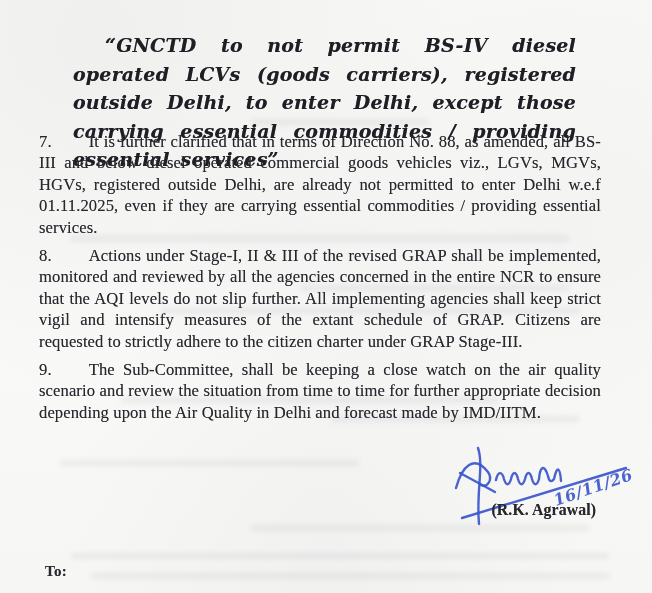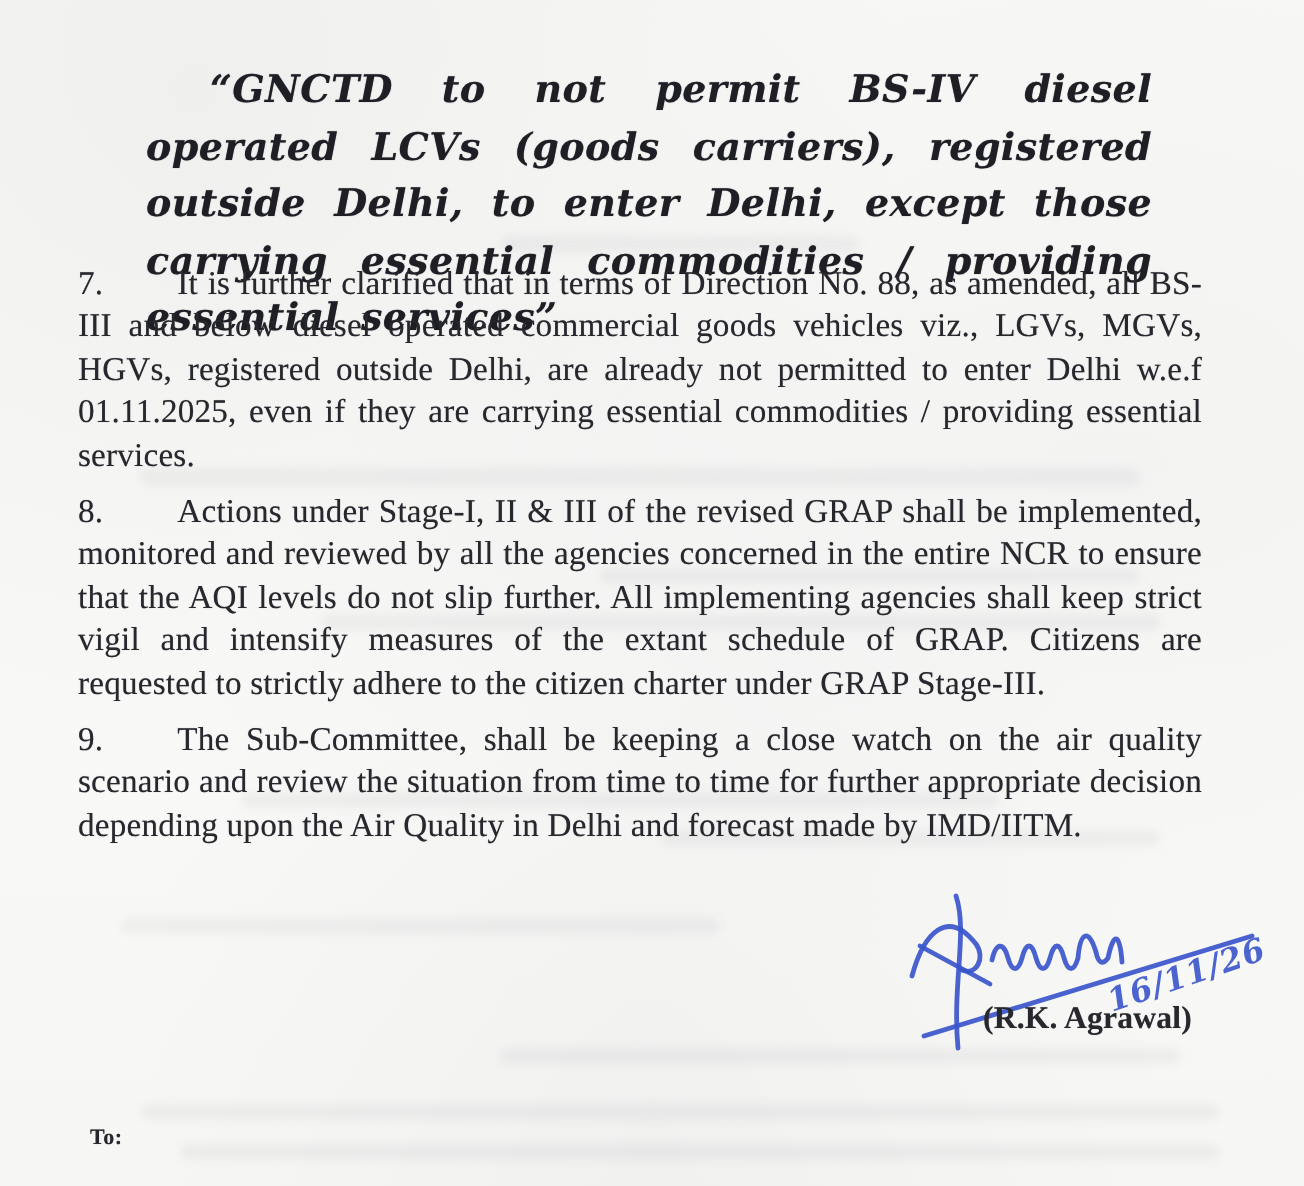--- a/index.html
+++ b/index.html
@@ -64,21 +64,21 @@
     top: 501px; right: 56px;
     font-size: 15.8px;
     line-height: 17.6px;
     letter-spacing: .1px;
     text-shadow: 0 0 .4px rgba(35,35,45,.45);
   }
   .signblock .name { font-weight: 700; }
   .to-label {
     position: absolute;
     top: 563px; left: 45px;
-    font-size: 11px;
+    font-size: 15px;
     font-weight: 700;
     letter-spacing: .3px;
     text-shadow: 0 0 .4px rgba(35,35,45,.45);
   }
   .signature-svg {
     position: absolute;
     left: 448px; top: 444px;
     width: 200px; height: 84px;
     overflow: visible;
   }

